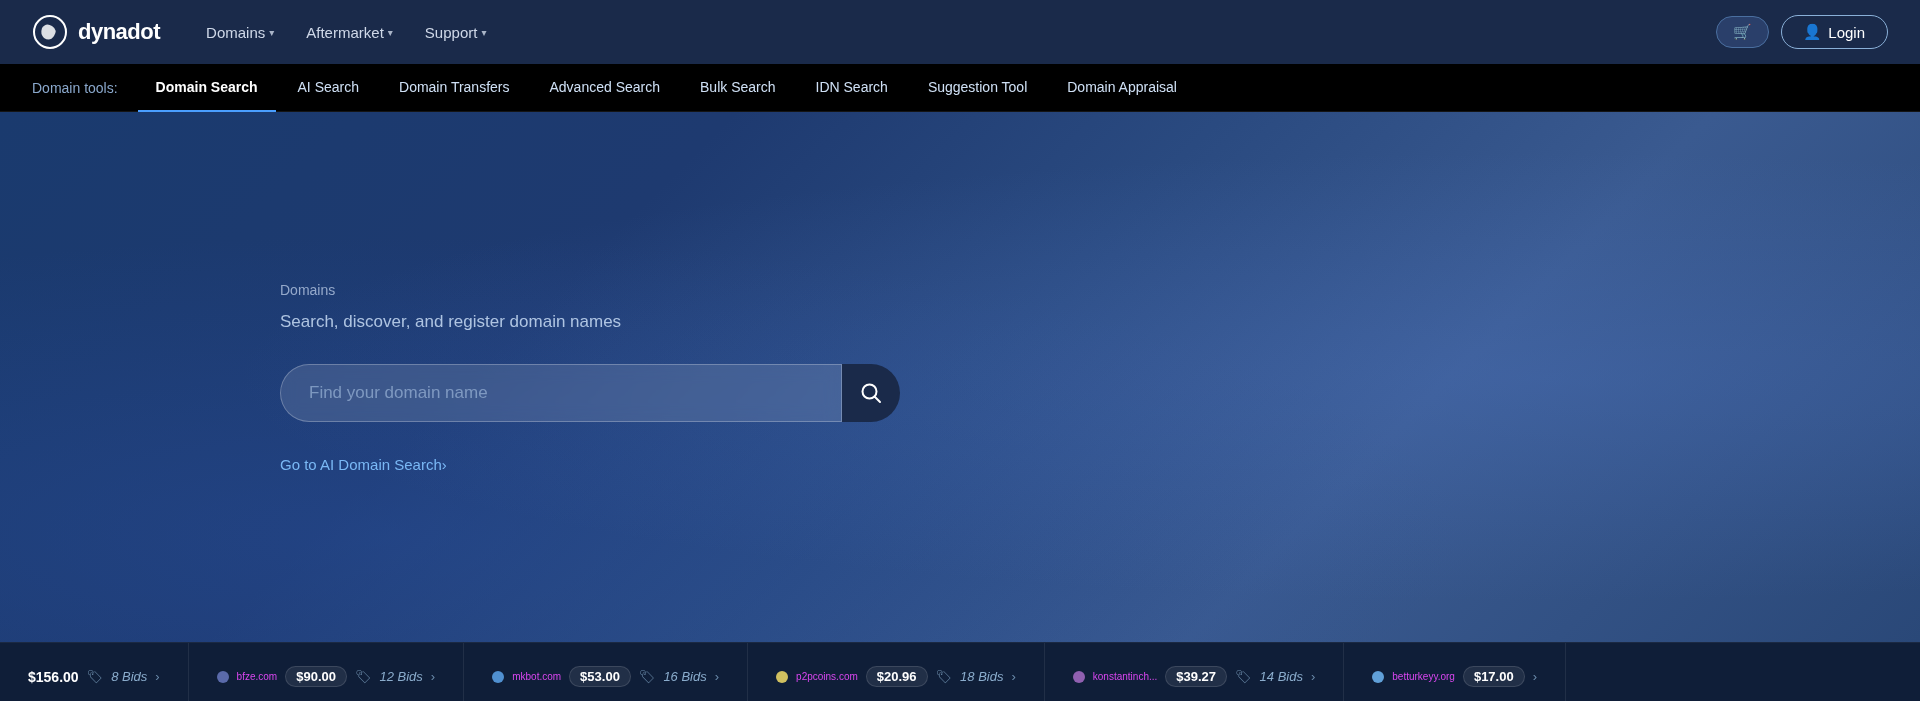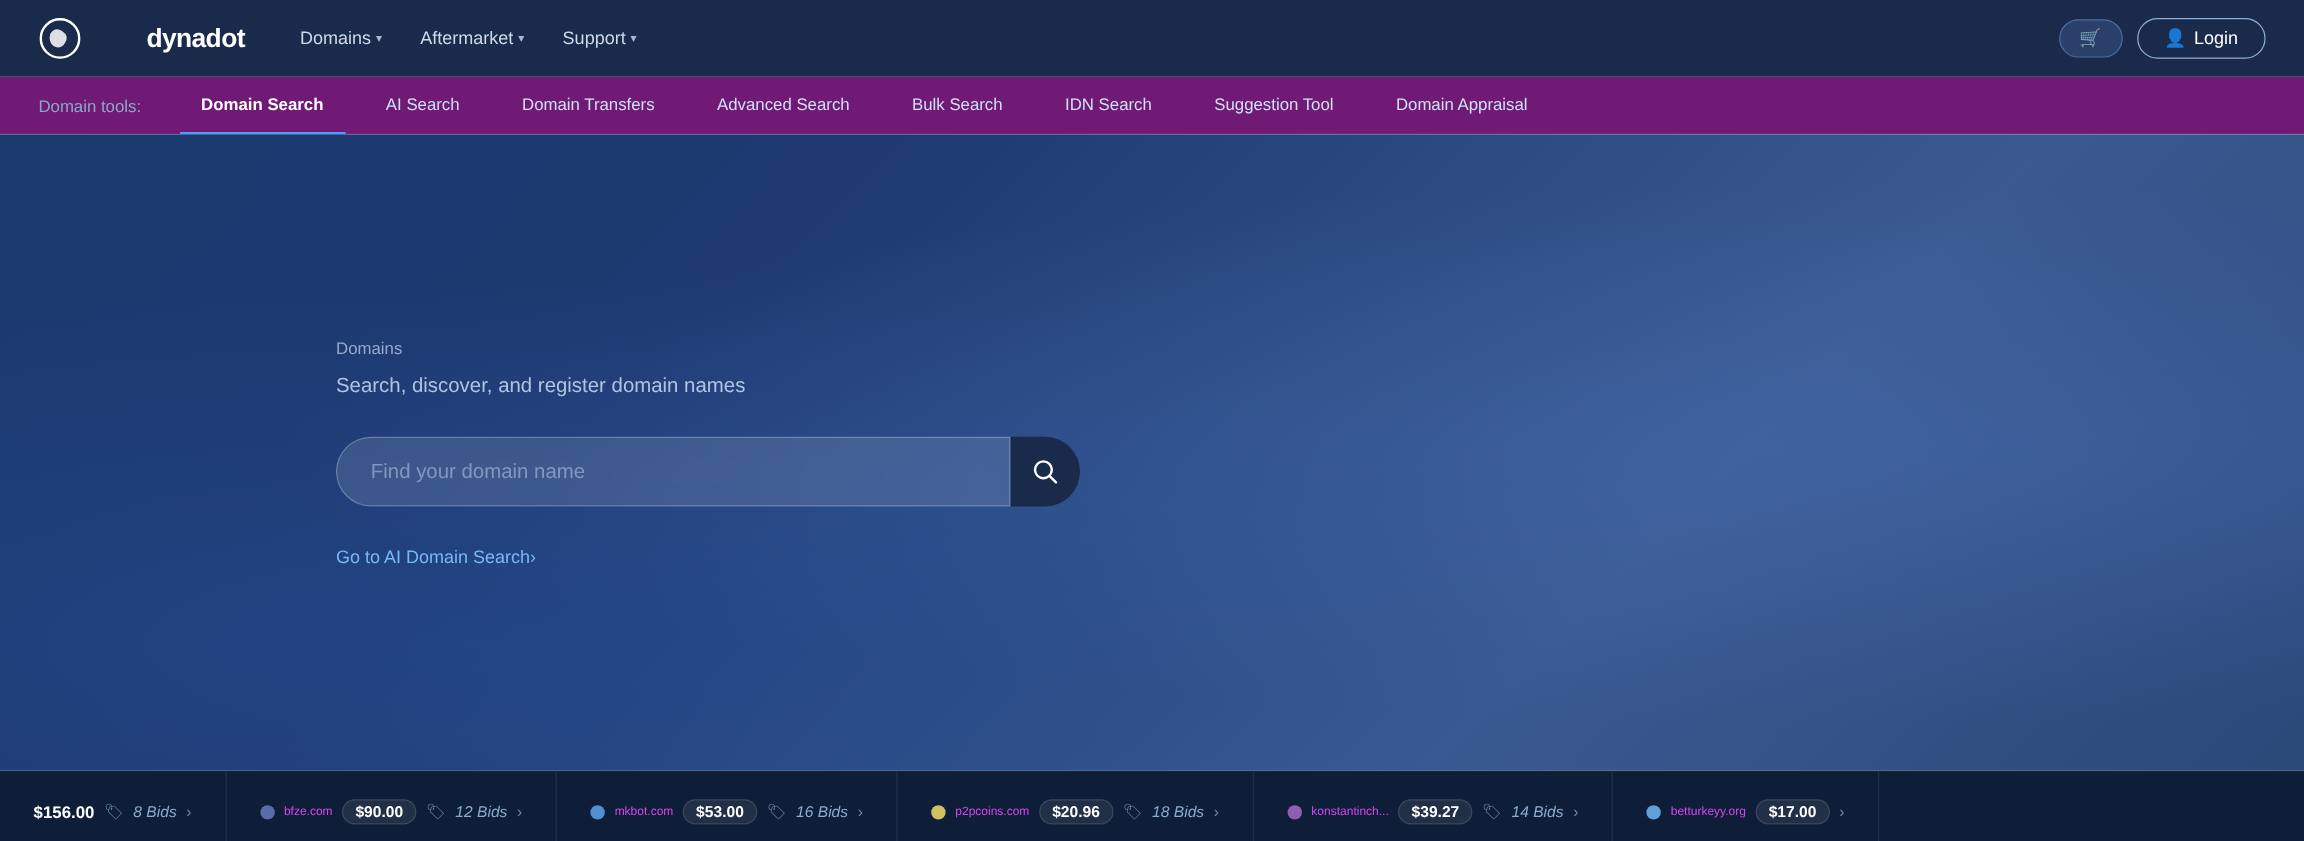--- a/index.html
+++ b/index.html
@@ -21,21 +21,20 @@
     }
     .logo-icon {
       width: 36px;
       height: 36px;
     }
     .logo-text {
       color: #fff;
       font-size: 22px;
       font-weight: 600;
       letter-spacing: -0.5px;
-      margin-left: 44px;
     }
     .nav-links {
       display: flex;
       align-items: center;
       gap: 4px;
       margin-left: 32px;
     }
     .nav-item {
       color: #cfd8e8;
       font-size: 15px;
@@ -72,27 +71,27 @@
       padding: 7px 22px;
       font-size: 15px;
       cursor: pointer;
       display: flex;
       align-items: center;
       gap: 6px;
     }
 
     
     .tools-bar {
-      background: #701a75;
+      background: #000000;
       border-bottom: 1px solid rgba(255,255,255,0.08);
       display: flex;
       align-items: center;
       padding: 0 32px;
       height: 48px;
-      gap: 16px;
+      gap: 4px;
     }
     .tools-label {
       color: #8aa8cc;
       font-size: 14px;
       margin-right: 16px;
       white-space: nowrap;
     }
     .tool-link {
       color: #cfe0f5;
       font-size: 14px;

